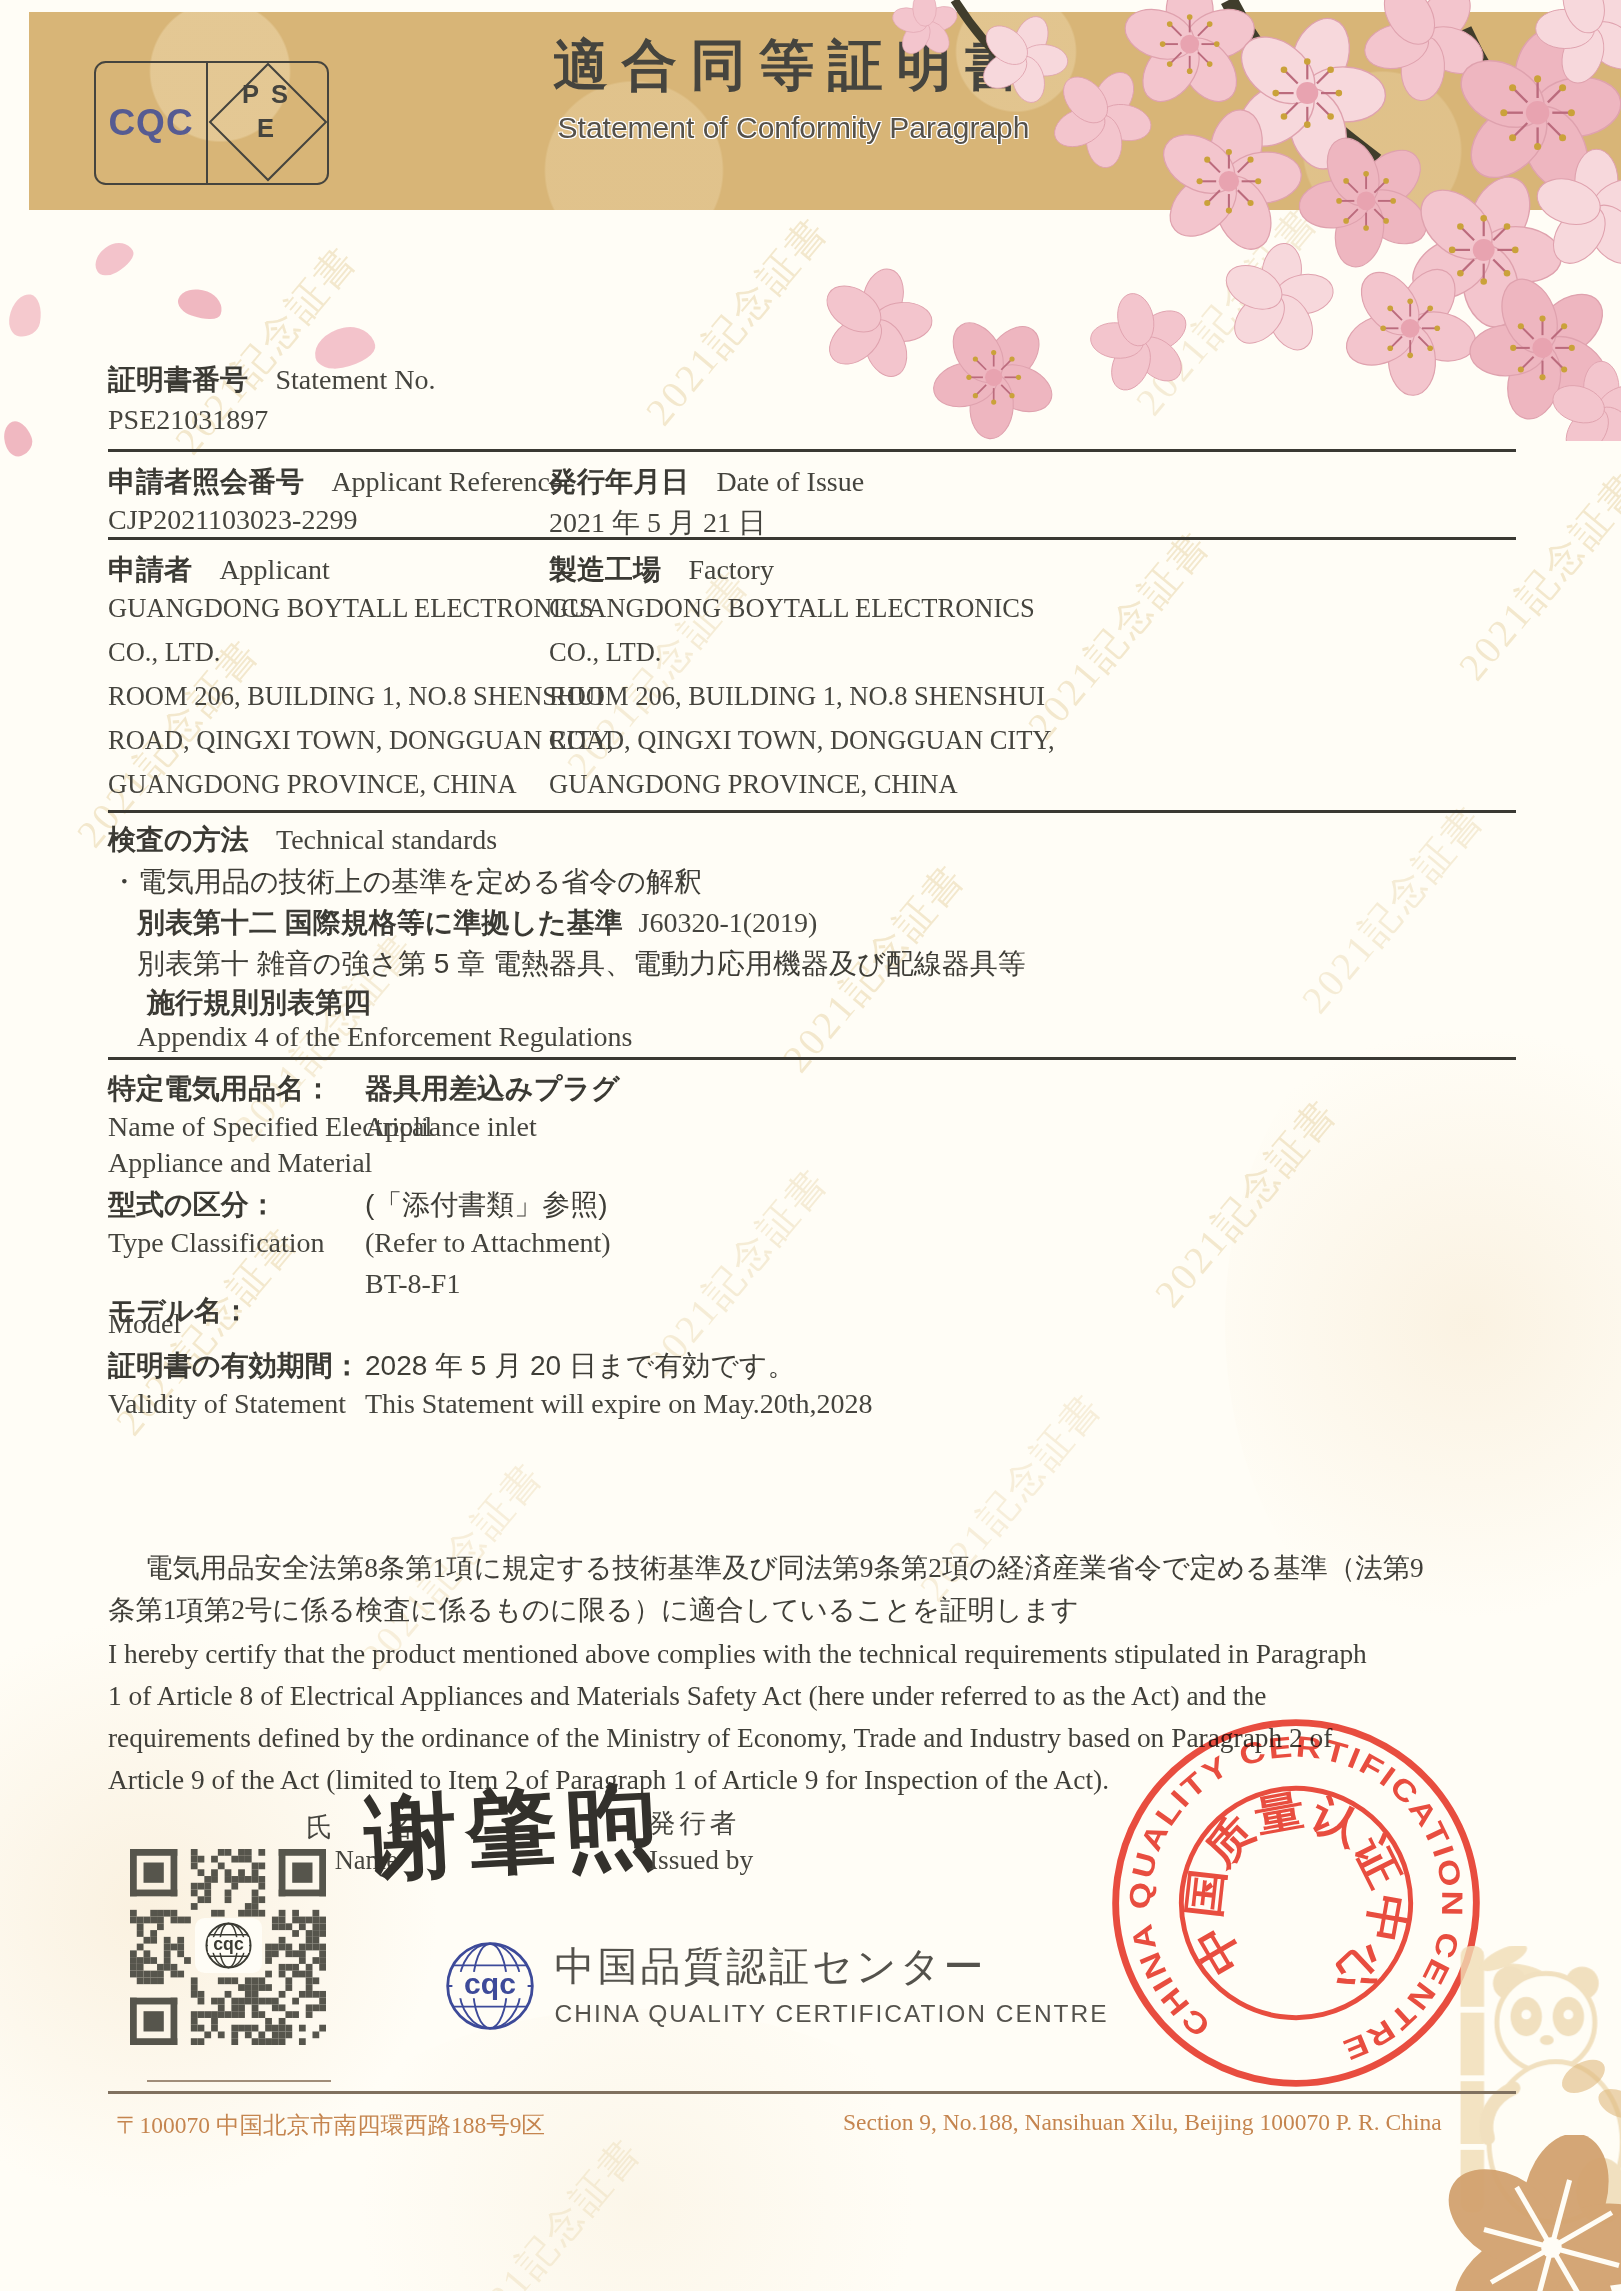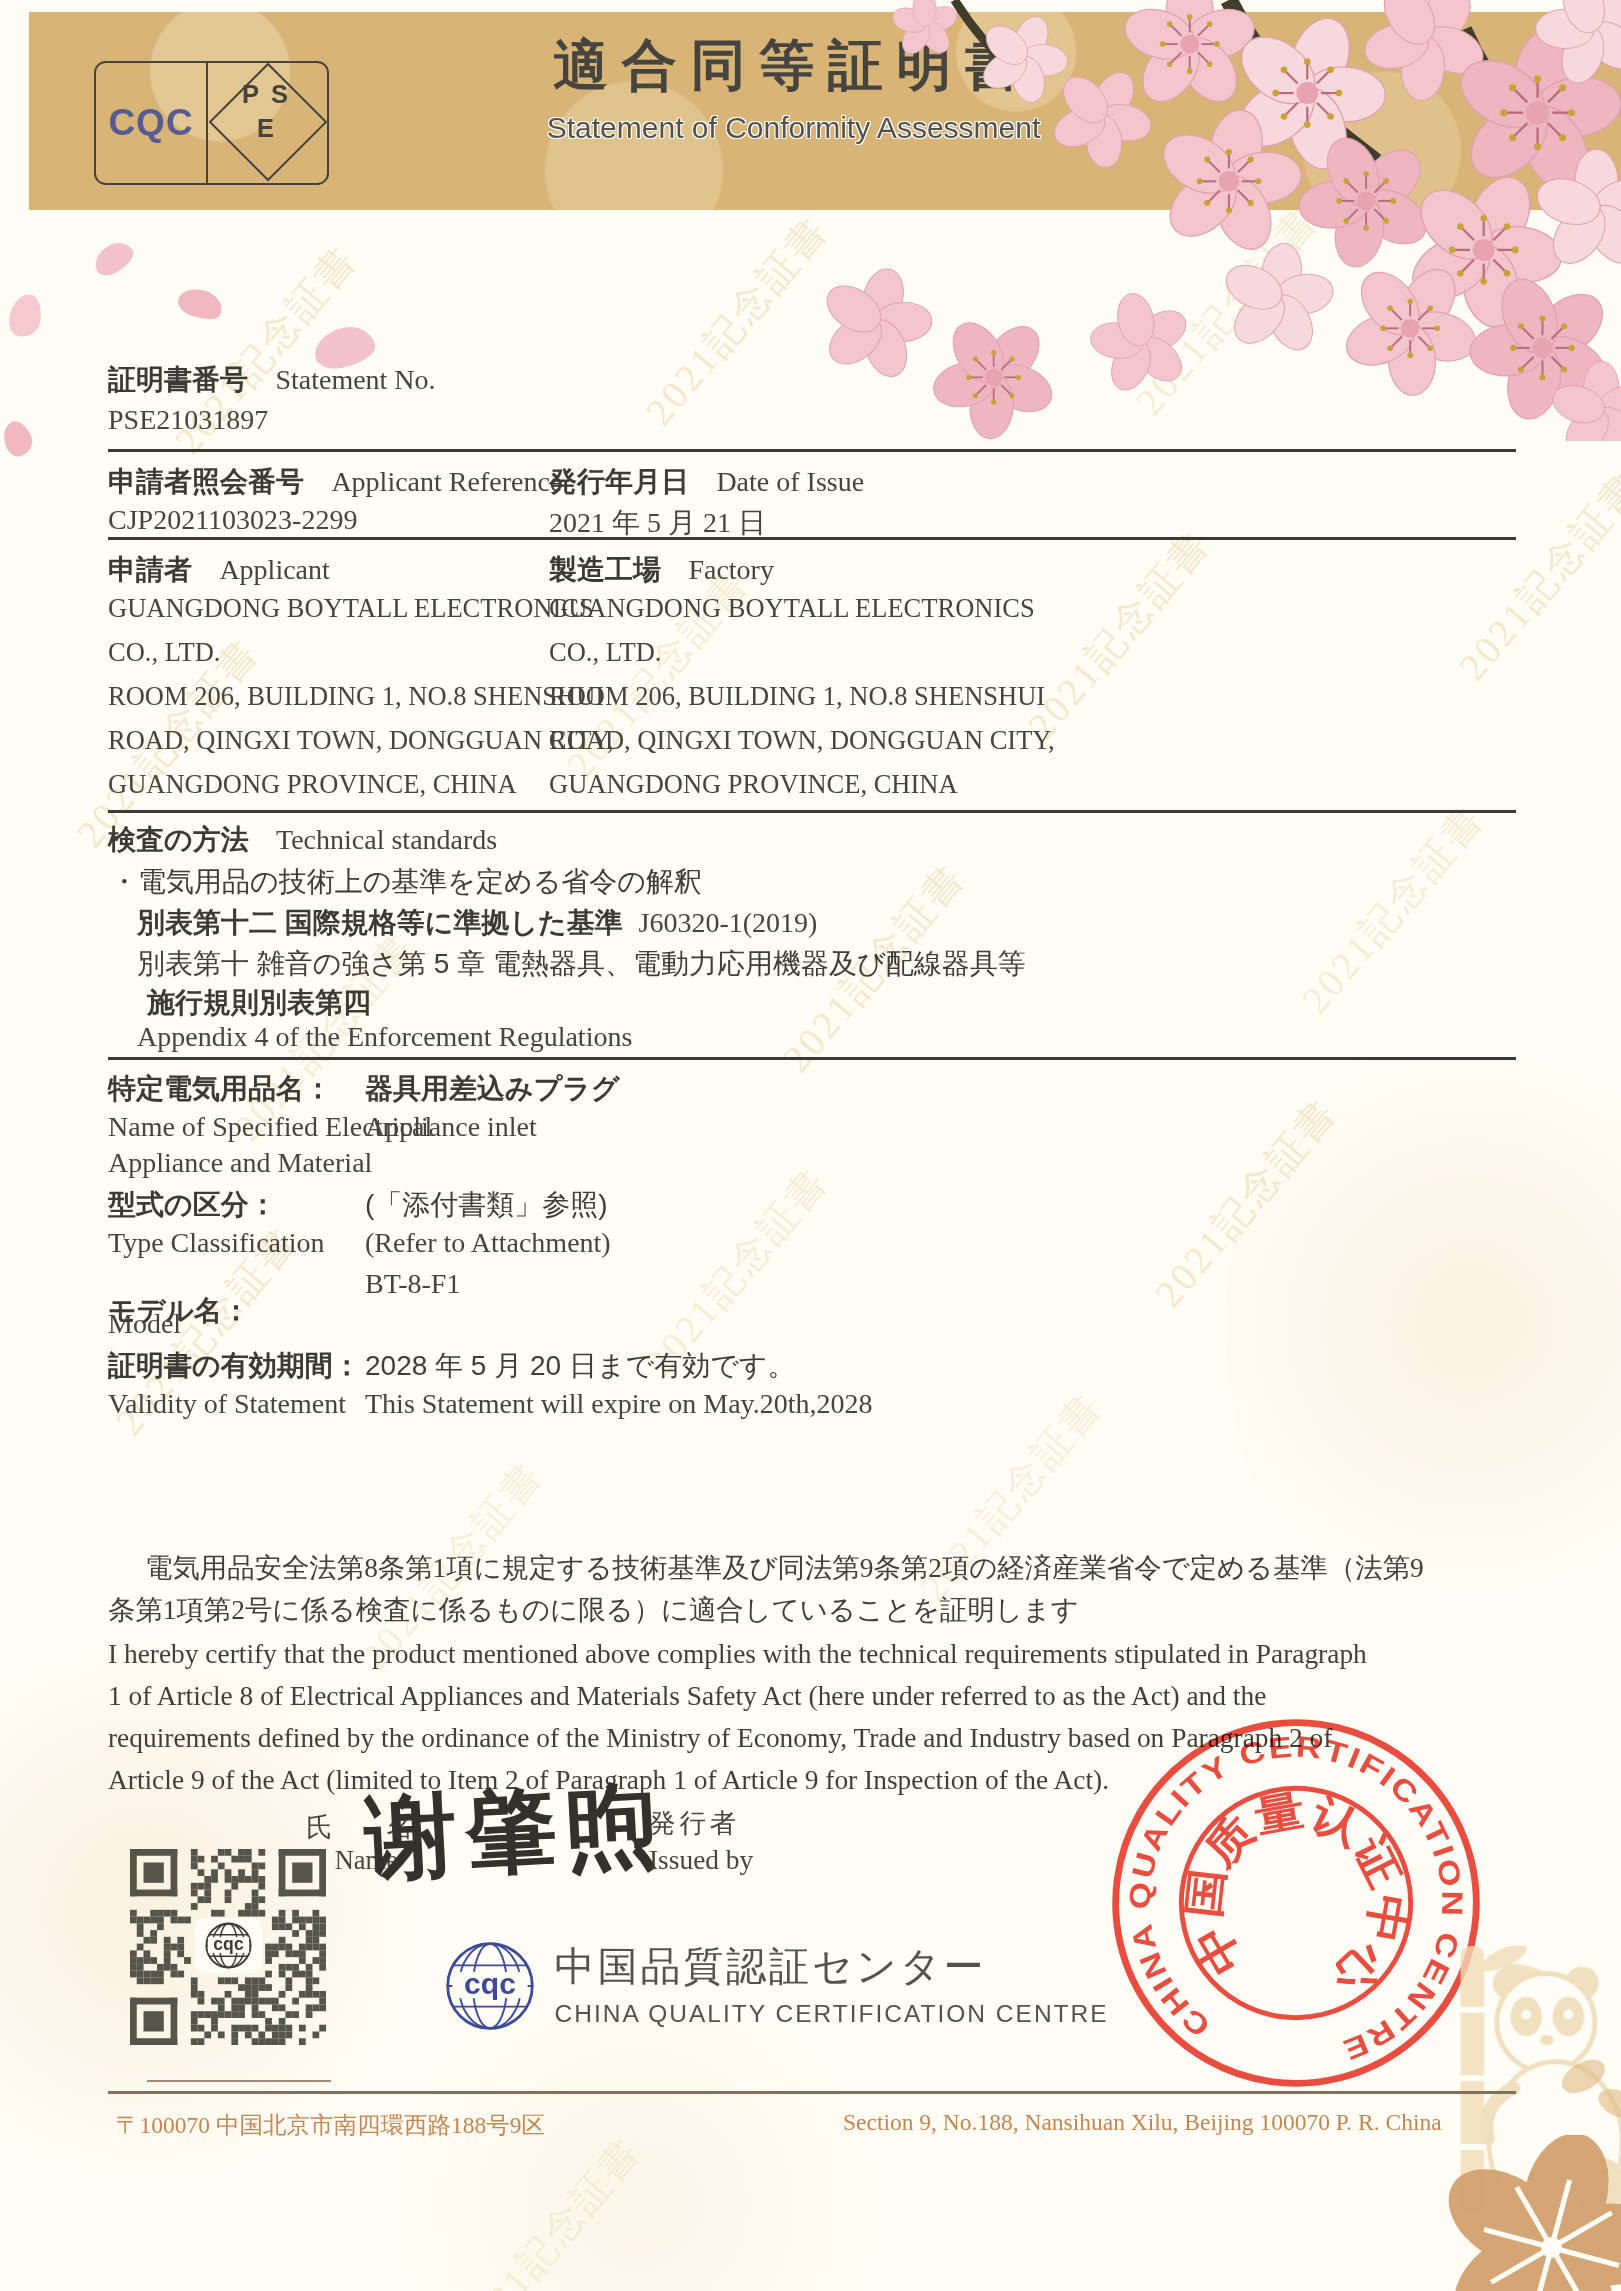--- a/index.html
+++ b/index.html
@@ -98,21 +98,21 @@
       </div>
       <div class="logo-cell-pse">
         <div class="pse-diamond"></div>
         <span class="pse-p">P</span>
         <span class="pse-s">S</span>
         <span class="pse-e">E</span>
       </div>
     </div>
     <div class="title-block">
       <div class="title-ja">適合同等証明書</div>
-      <div class="title-en">Statement of Conformity Assessment</div>
+      <div class="title-en">Statement of Conformity Paragraph</div>
     </div>
   </div>
 
   <svg class="blossoms" width="941" height="441" viewBox="0 0 960 450">
     <defs>
       <g id="petals">
         <ellipse cx="0" cy="-27" rx="20" ry="30"></ellipse>
         <ellipse cx="0" cy="-27" rx="20" ry="30" transform="rotate(72)"></ellipse>
         <ellipse cx="0" cy="-27" rx="20" ry="30" transform="rotate(144)"></ellipse>
         <ellipse cx="0" cy="-27" rx="20" ry="30" transform="rotate(216)"></ellipse>

